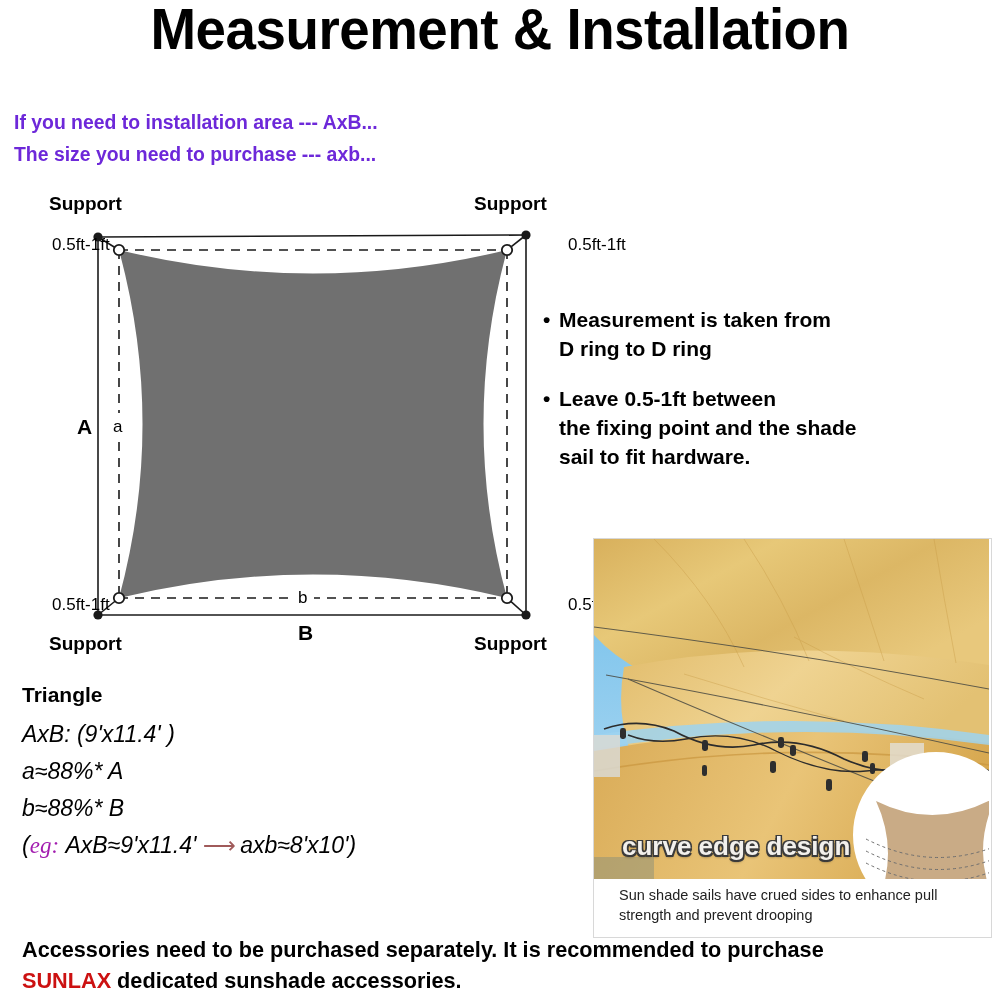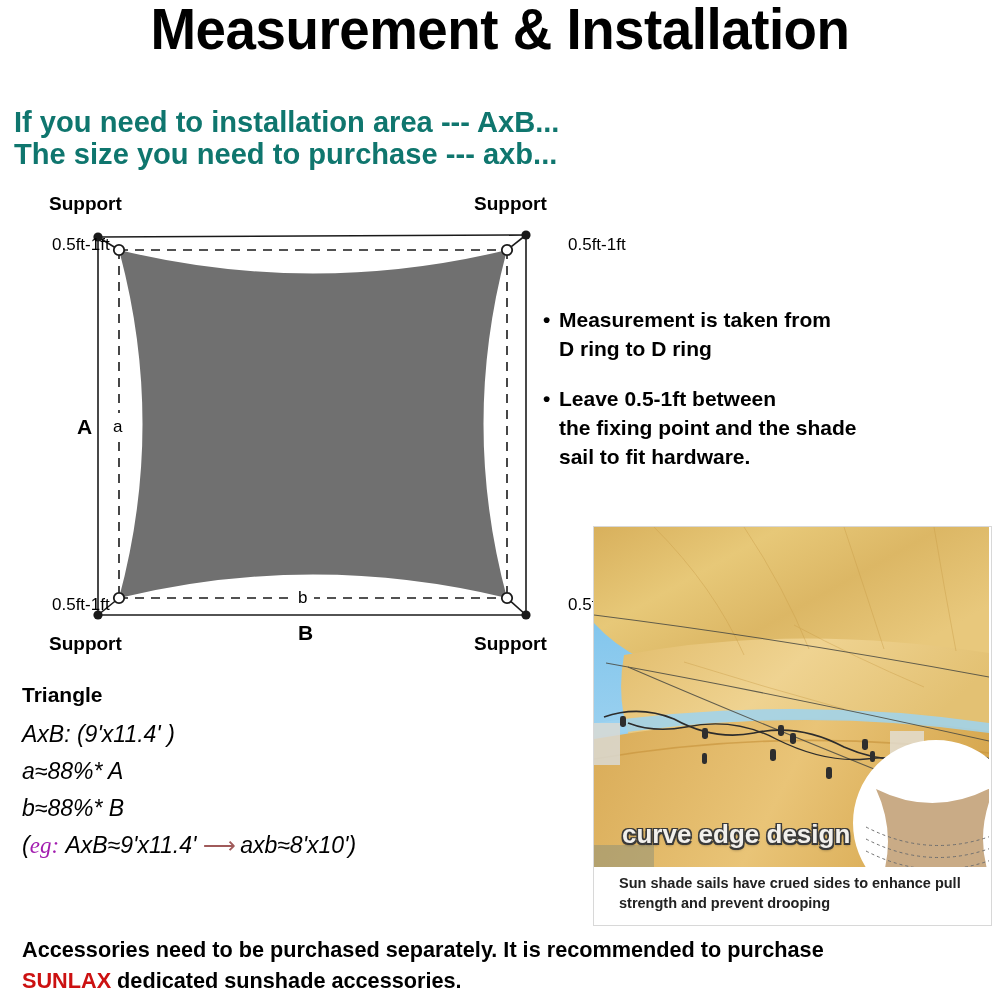--- a/index.html
+++ b/index.html
@@ -13,21 +13,21 @@
 
   
   #title{
     left:0;top:-2px;width:1000px;text-align:center;
     font-size:57px;font-weight:bold;letter-spacing:-0.5px;
     line-height:62px;white-space:nowrap;
     transform:scaleX(0.96);transform-origin:50% 50%;
   }
 
   
-  #redblock{left:14px;top:106px;color:#0f766e;font-weight:bold;font-size:30px;line-height:32px;}
+  #redblock{left:14px;top:106px;color:#6d28d9;font-weight:bold;font-size:20px;line-height:32px;}
   #redblock div{white-space:nowrap;transform:scaleX(0.97);transform-origin:0 50%;}
 
   
   #diagram{left:16px;top:185px;width:580px;height:480px;}
   #diagram svg{display:block;}
   .dlabel{position:absolute;font-size:19px;font-weight:bold;white-space:nowrap;}
   .dsmall{position:absolute;font-size:17px;white-space:nowrap;font-weight:normal;padding-left:36px;}
   .dmid{position:absolute;font-size:17px;white-space:nowrap;}
 
   
@@ -38,27 +38,27 @@
 
   
   #triblock{left:22px;top:676px;width:560px;}
   #tri-title{font-size:21px;font-weight:bold;line-height:38px;margin-bottom:2px;}
   .triline{font-size:23px;font-style:italic;line-height:37px;white-space:nowrap;}
   #tri-note{font-size:17px;line-height:26px;margin-top:4px;}
   .eg{color:#a21caf;font-family:Liberation Serif, serif;}
   .arrowglyph{color:#a05a5a;font-style:normal;letter-spacing:-2px;}
 
   
-  #photo{left:593px;top:526px;width:397px;height:398px;
+  #photo{left:593px;top:538px;width:397px;height:398px;
          border:1px solid #d8d8d8;background:#fff;overflow:hidden;}
   #photo-img{position:absolute;left:0;top:0;width:395px;height:340px;overflow:hidden;
              background:linear-gradient(#7cc3ef,#a9d8f4);}
   #capbox{position:absolute;left:0;top:340px;width:395px;height:57px;background:#fff;}
   #caption{position:absolute;left:25px;top:6px;width:350px;font-size:14.5px;
-           font-weight:bold;line-height:20px;color:#222;}
+           font-weight:normal;line-height:20px;color:#222;}
   #curvelabel{position:absolute;left:28px;top:292px;font-size:26px;font-weight:bold;
               color:#f2f0ec;letter-spacing:0px;white-space:nowrap;
               text-shadow:-1.5px -1.5px 0 #3a3a3a,1.5px -1.5px 0 #3a3a3a,
                           -1.5px 1.5px 0 #3a3a3a,1.5px 1.5px 0 #3a3a3a,
                           0 2px 3px rgba(0,0,0,.5);}
 
   
   #footer{left:22px;top:934px;width:975px;font-size:22px;font-weight:bold;line-height:31px;}
   #footer .brand{color:#cc1111;}
   #footer .fline{white-space:nowrap;transform:scaleX(0.985);transform-origin:0 50%;}

